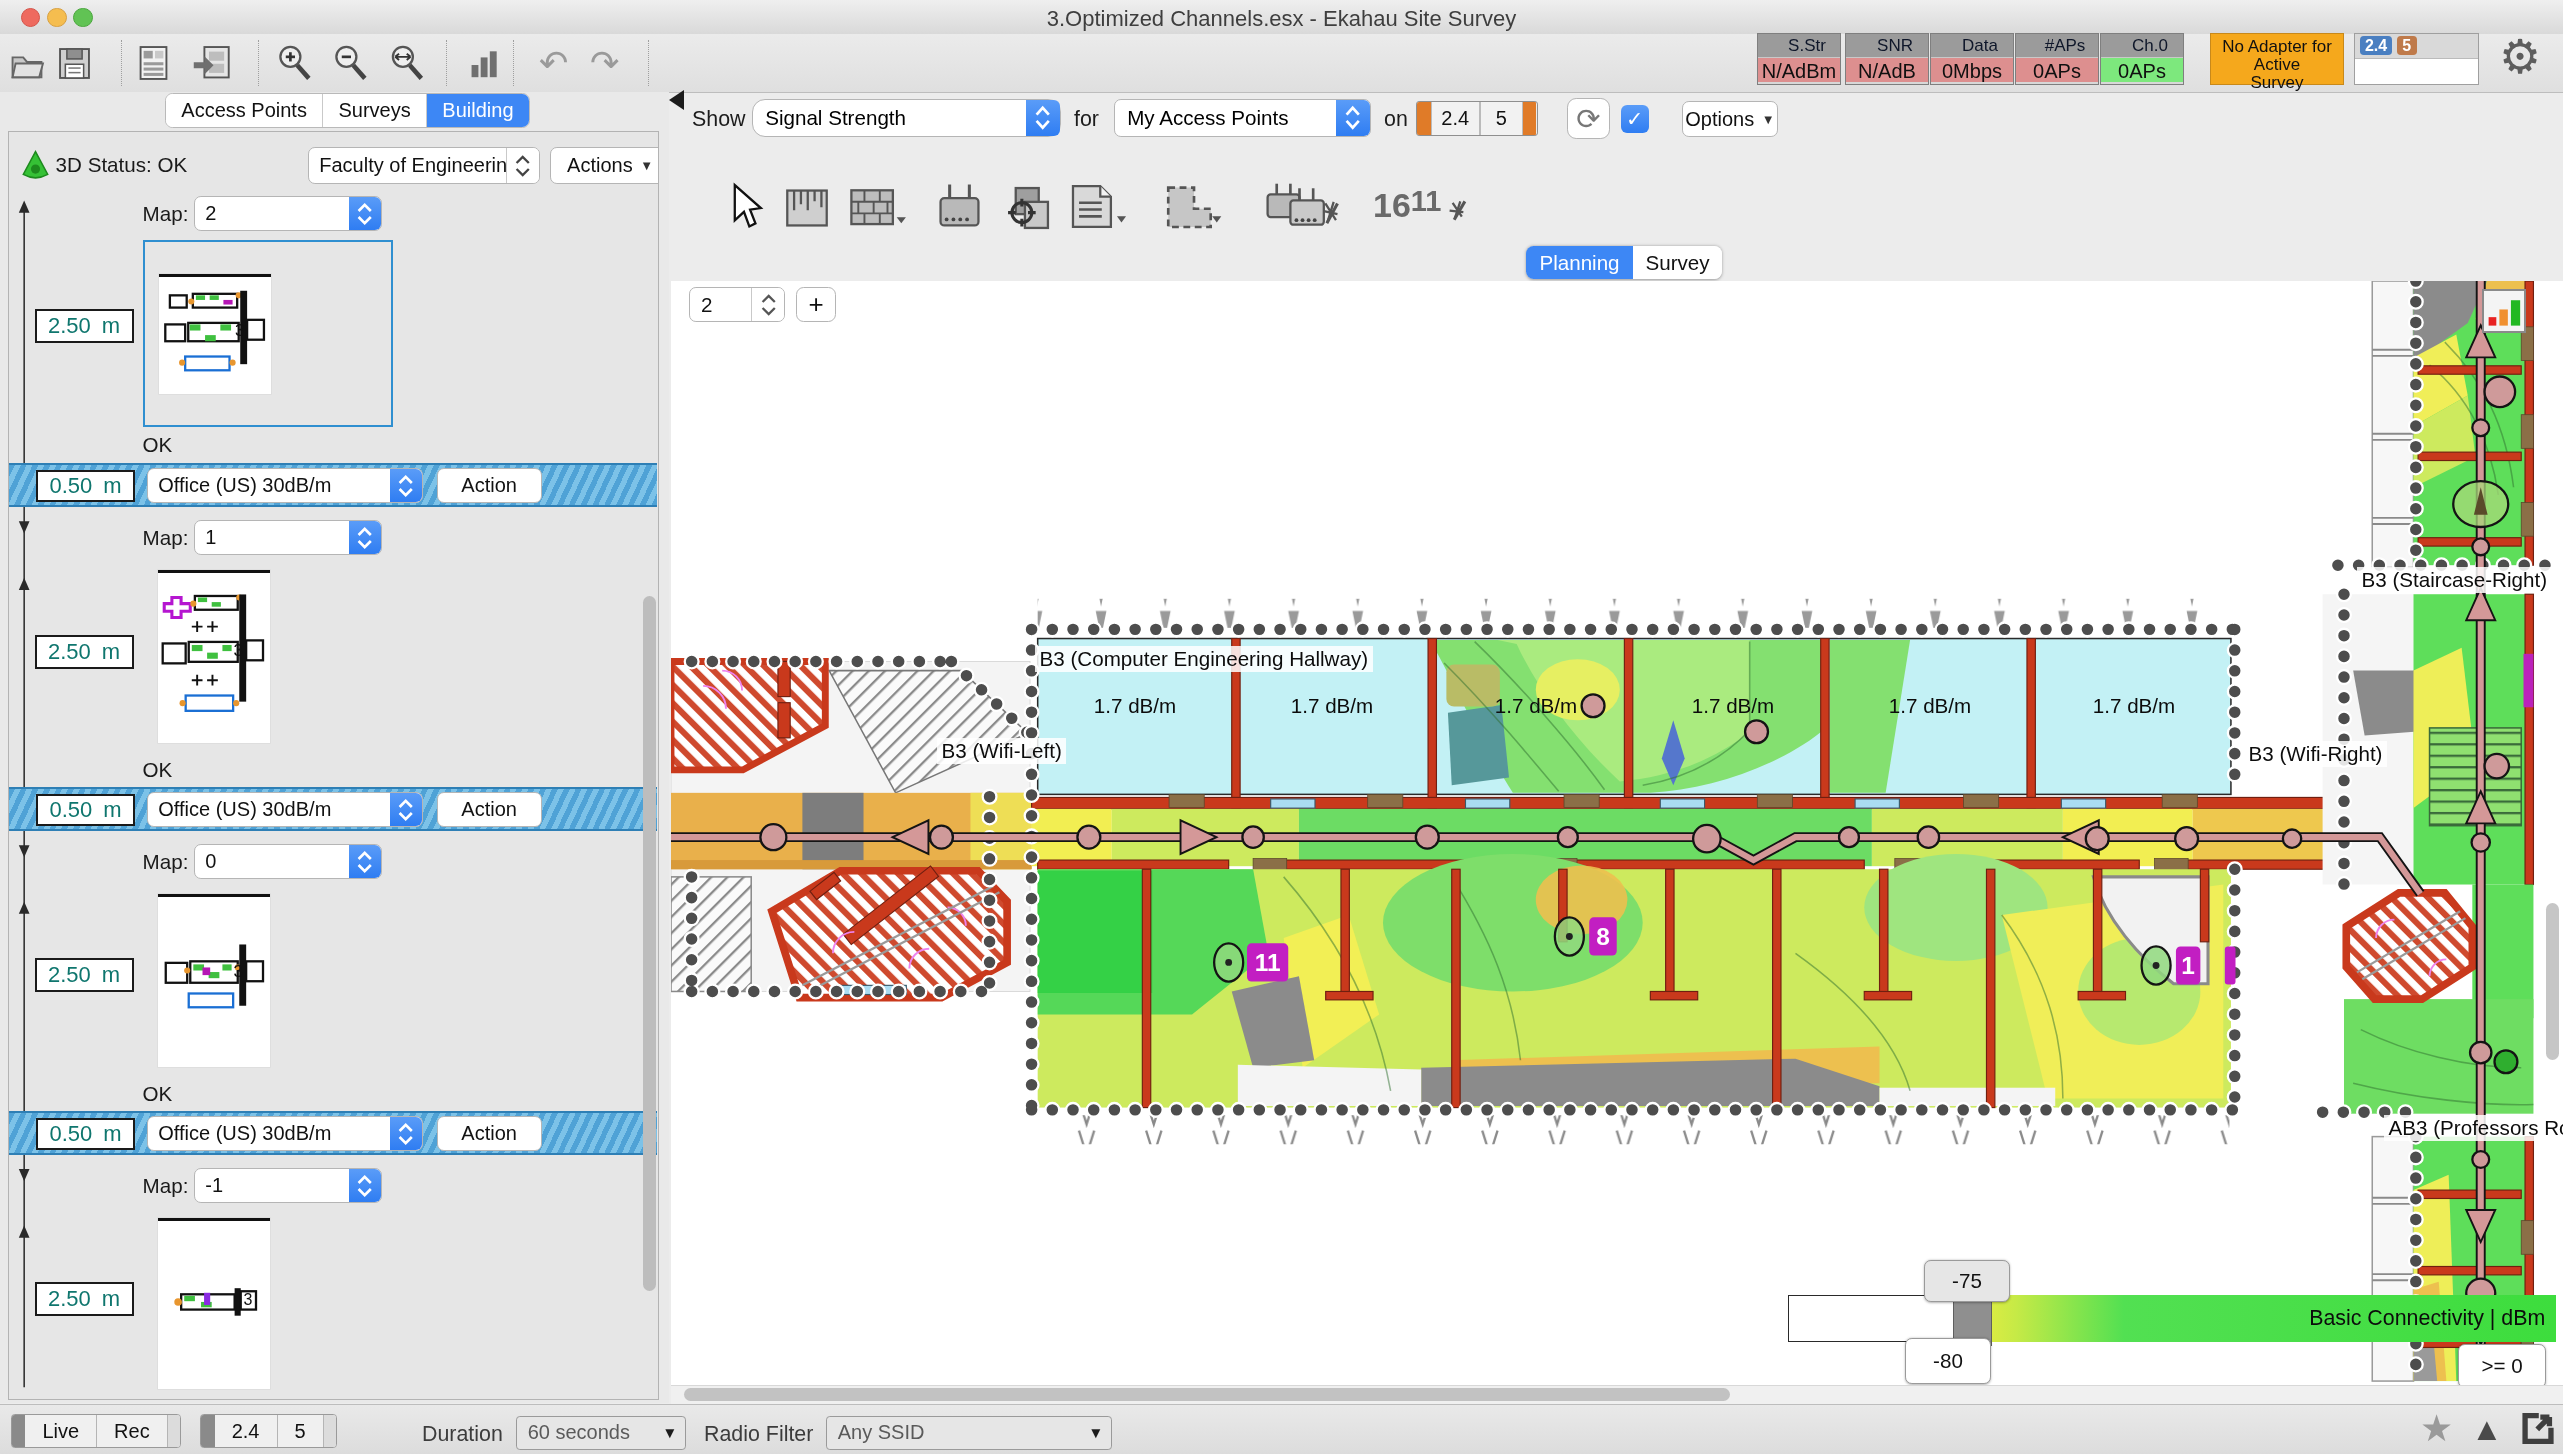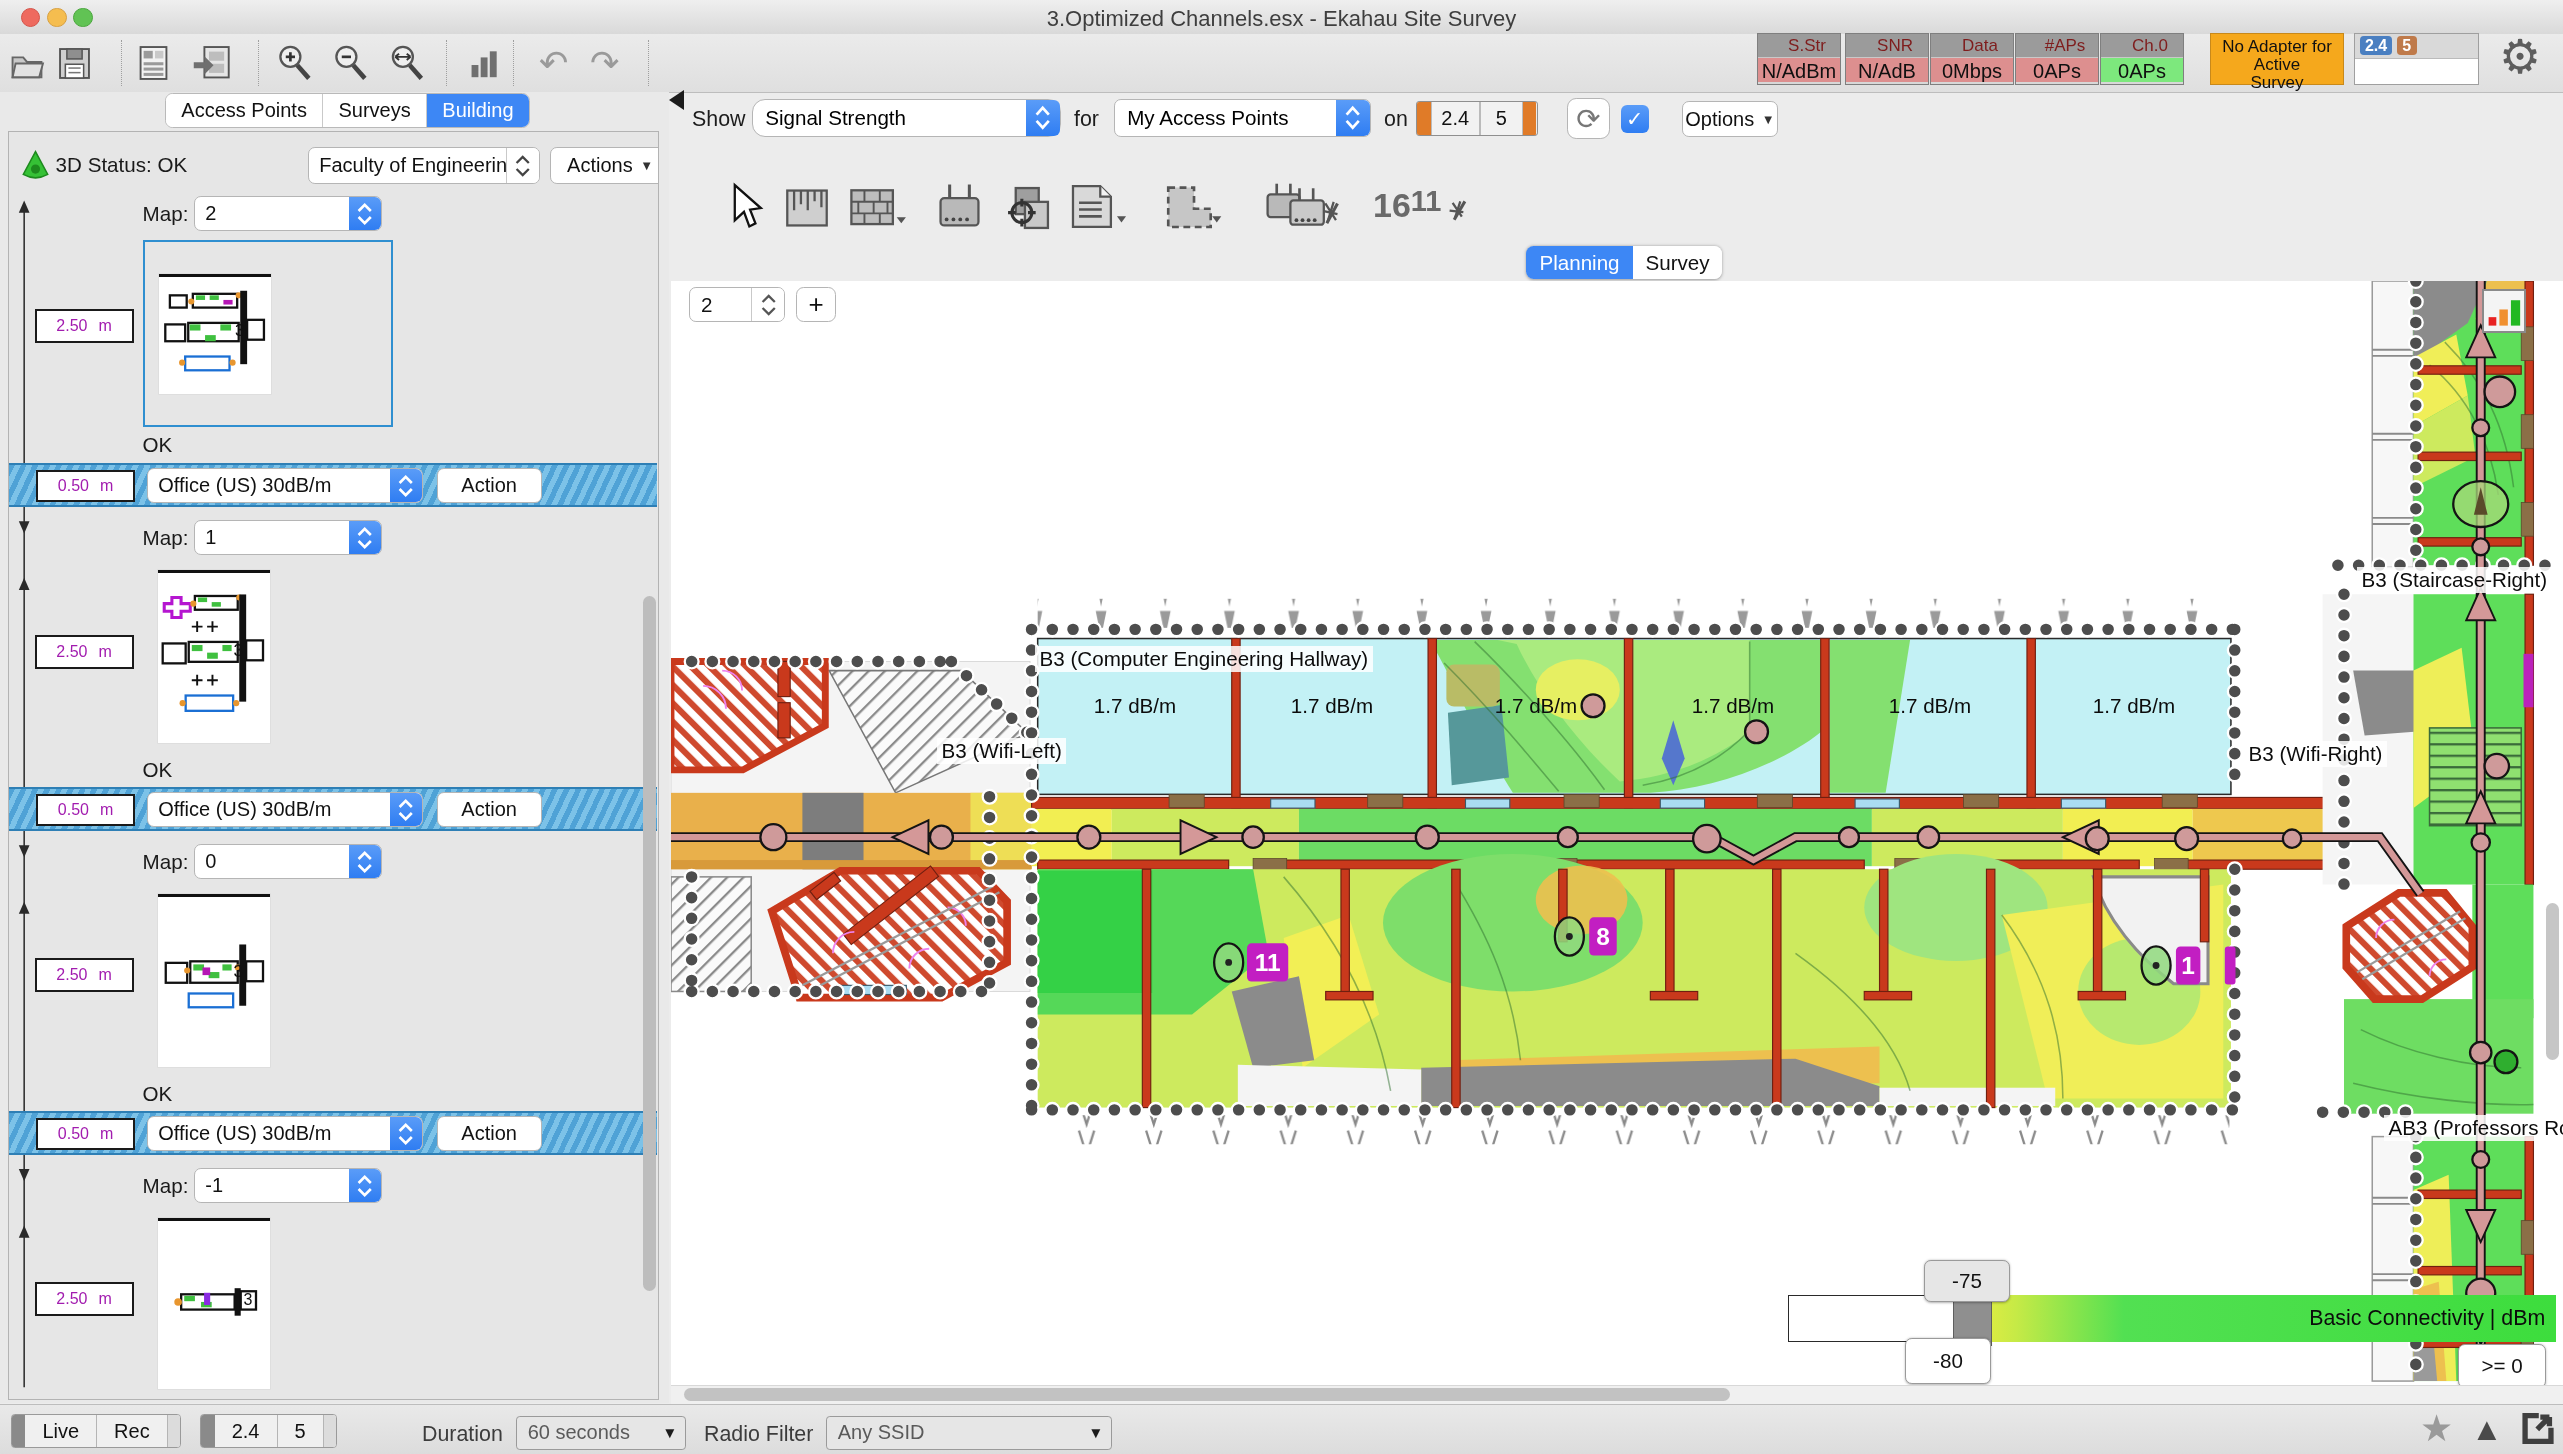--- a/index.html
+++ b/index.html
@@ -7,39 +7,39 @@
   .abs{position:absolute;}
   
   #titlebar{left:0;top:0;width:2563px;height:34px;background:linear-gradient(#efefef,#d9d9d9);border-bottom:0.8px solid #a8a8a8;}
   .light{width:17.6px;height:17.6px;border-radius:50%;top:7.6px;}
   #title-text{width:100%;text-align:center;top:6.1px;font-size:22px;color:#3e3e3e;}
   
   #toolbar{left:0;top:34px;width:2563px;height:58px;background:linear-gradient(#ebebeb,#dfdfdf);border-bottom:0.8px solid #bdbdbd;}
   .tbtn{top:7.6px;height:43px;display:flex;align-items:center;justify-content:center;}
   .tsep{top:6.1px;width:0;height:46px;border-left:1.5px dotted #9f9f9f;}
   .badge{top:-1.5px;width:84px;height:52px;border:1.5px solid #7f7f7f;background:#d8d8d8;box-sizing:border-box;}
-  .badge .bh{height:23px;background:#9b9b9b;color:#7f1d1d;font-size:17px;text-align:center;line-height:23px;border-bottom:1.5px solid #c9c9c9;padding-left:16px;}
+  .badge .bh{height:23px;background:#9b9b9b;color:#0f172a;font-size:17px;text-align:center;line-height:23px;border-bottom:1.5px solid #c9c9c9;padding-left:16px;}
   .badge .bv{height:24.4px;font-size:20px;text-align:center;line-height:26px;color:#101010;}
   #warn{background:#f5a81c;border:0.8px solid #c8891a;color:#111;font-size:17px;text-align:center;line-height:18px;padding-top:4.6px;box-sizing:border-box;}
   #bandbox{background:#fff;border:1.5px solid #9f9f9f;box-sizing:border-box;}
   #bandbox .strip{height:24.4px;background:#d9d9d9;border-bottom:0.8px solid #bbb;display:flex;align-items:center;gap:4.6px;padding-left:4.6px;}
   .chip{border-radius:3.8px;color:#fff;font-size:16px;font-weight:bold;padding:0.8px 5.3px;}
   
   #sidebar{left:0;top:92px;width:669px;height:1311px;background:#e9e9e9;}
   .seg{display:flex;border:0.8px solid #b9b9b9;border-radius:7.6px;overflow:hidden;background:#fff;}
   .seg .sgi{font-size:20px;color:#111;padding:5.3px 15.3px;border-right:0.8px solid #c9c9c9;background:#fff;white-space:nowrap;}
   .seg .sgi:last-child{border-right:none;}
   .seg .on{background:#3d87f5;color:#fff;}
   #sidepanel{left:7.6px;top:39px;width:651px;height:1269px;border:1.5px solid #b3b3b3;background:#e6e6e6;box-sizing:border-box;overflow:hidden;}
   .dd{background:#fff;border:0.8px solid #b5b5b5;border-radius:6.9px;box-sizing:border-box;display:flex;align-items:center;}
   .dd .ddt{flex:1;font-size:20px;color:#111;padding-left:10.7px;white-space:nowrap;overflow:hidden;}
   .stepB{width:32px;align-self:stretch;background:linear-gradient(#5a9cf8,#2f7df2);border-radius:0 6.1px 6.1px 0;display:flex;align-items:center;justify-content:center;}
   .stepG{width:32px;align-self:stretch;border-left:0.8px solid #c9c9c9;display:flex;align-items:center;justify-content:center;background:#fff;border-radius:0 6.1px 6.1px 0;}
   .btn{background:#fff;border:0.8px solid #b5b5b5;border-radius:6.9px;font-size:20px;color:#111;display:flex;align-items:center;justify-content:center;box-sizing:border-box;}
-  .hfield{background:#fff;border:2.3px solid #1a1a1a;box-sizing:border-box;display:flex;align-items:center;justify-content:center;gap:11px;font-size:16px;color:#a21caf;}
+  .hfield{background:#fff;border:2.3px solid #1a1a1a;box-sizing:border-box;display:flex;align-items:center;justify-content:center;gap:11px;font-size:22px;color:#0f766e;}
   .oklbl{font-size:20.6px;color:#1a1a1a;}
   .maplbl{font-size:20.6px;color:#1a1a1a;}
   .bluband{left:9.2px;width:648px;height:44px;background:repeating-linear-gradient(115deg,#4fa2d6 0 5.3px,#7cc2e8 5.3px 10.7px);border-top:2.3px solid #2e7fb5;border-bottom:2.3px solid #2e7fb5;box-sizing:border-box;padding-left:19px;}
   .thumbpage{background:#fff;border-top:3.8px solid #111;box-shadow:0 0 0 0.8px #ddd;}
   .selbox{border:2.3px solid #2f8fd0;}
   
   .lab{font-size:21.4px;color:#1c1c1c;}
   .ddM{background:#fff;border:0.8px solid #b5b5b5;border-radius:6.9px;box-sizing:border-box;display:flex;align-items:center;}
   .orseg{display:flex;border:0.8px solid #8f8f8f;border-radius:3.1px;overflow:hidden;height:35px;box-sizing:border-box;}
   .orend{width:13.7px;background:#e07b28;}

